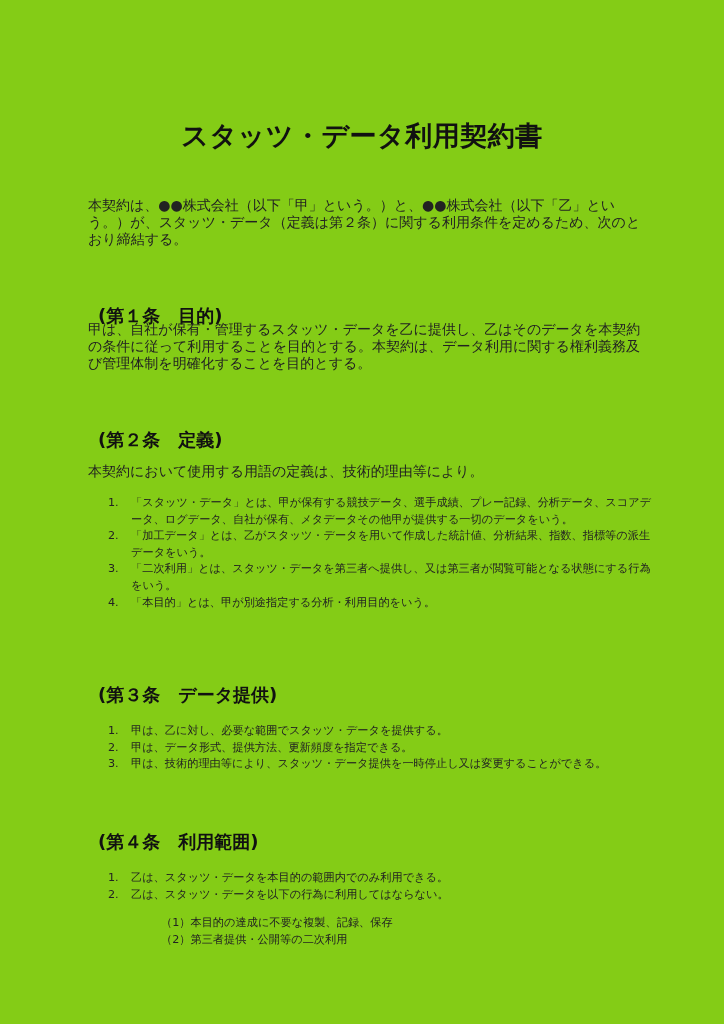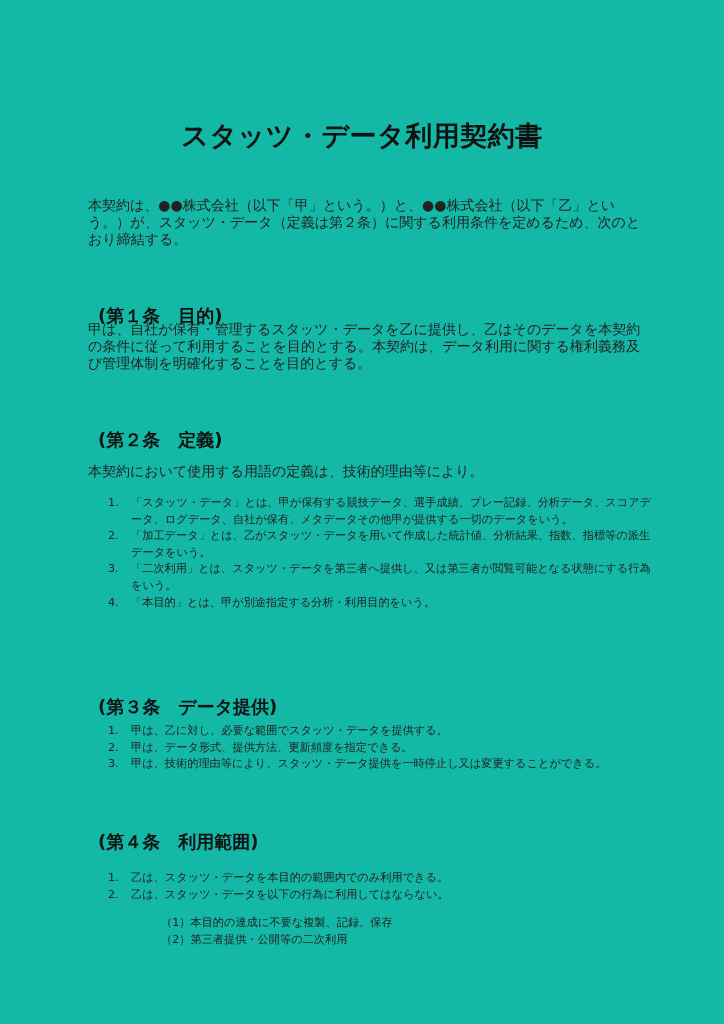--- a/index.html
+++ b/index.html
@@ -1,21 +1,21 @@
 <!DOCTYPE html>
 <html><head>
   <meta charset="utf-8">
   <style>
     html, body { margin: 0; padding: 0; background: #ffffff; }
     body {
       width: 724px; height: 1024px; position: relative; overflow: hidden;
       font-family: "DejaVu Sans", "Liberation Sans", sans-serif;
       color: #111111;
     }
-    .page { position: absolute; left: 0; top: 0; width: 724px; height: 1024px; background: #14b8a6; }
+    .page { position: absolute; left: 0; top: 0; width: 724px; height: 1024px; background: #84cc16; }
     .title {
       position: absolute; left: 0; top: 118px; width: 724px; text-align: center;
       font-size: 27px; font-weight: bold; letter-spacing: 0.5px; color: #111;
     }
     .para {
       position: absolute; left: 88px; width: 556px;
       font-size: 14px; line-height: 17px; color: #222;
     }
     .heading {
       position: absolute; left: 98px; font-size: 18px; font-weight: bold; color: #111;
@@ -56,21 +56,21 @@
     <li>
       <span class="num">3.</span>
       <span>「二次利用」とは、スタッツ・データを第三者へ提供し、又は第三者が閲覧可能となる状態にする行為をいう。</span>
     </li>
     <li>
       <span class="num">4.</span>
       <span>「本目的」とは、甲が別途指定する分析・利用目的をいう。</span>
     </li>
   </ul>
 
-  <div class="heading" style="top:683px;margin-top:12px;">(第３条　データ提供)</div>
+  <div class="heading" style="top:683px;">(第３条　データ提供)</div>
   <ul class="list" style="top:723px;">
     <li>
       <span class="num">1.</span>
       <span>甲は、乙に対し、必要な範囲でスタッツ・データを提供する。</span>
     </li>
     <li>
       <span class="num">2.</span>
       <span>甲は、データ形式、提供方法、更新頻度を指定できる。</span>
     </li>
     <li>

